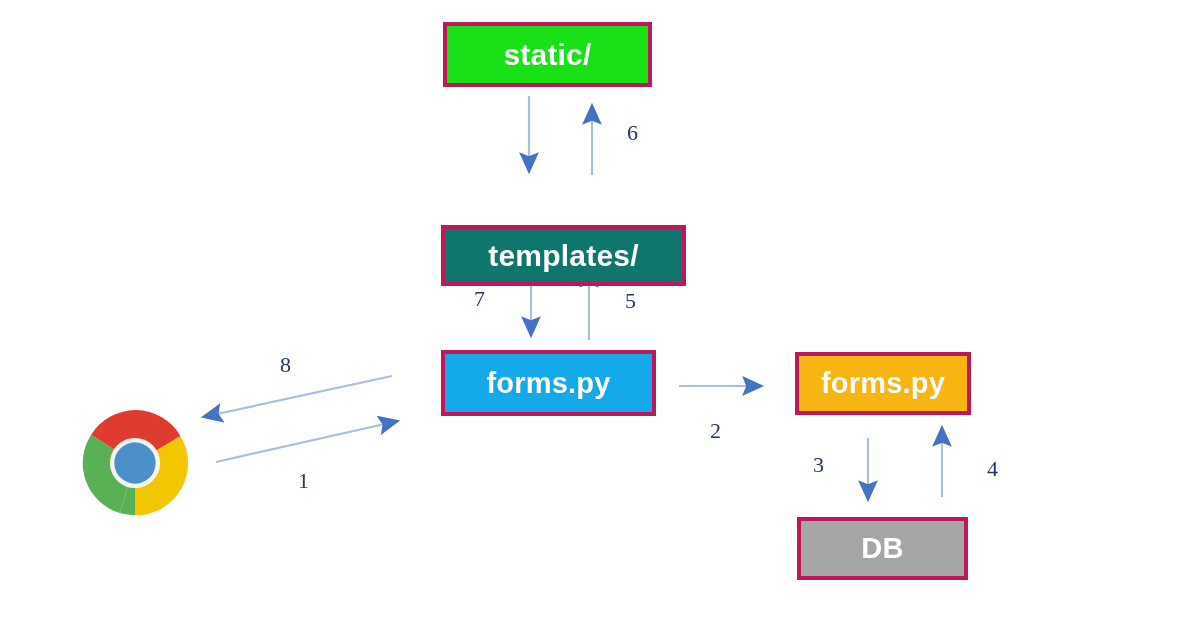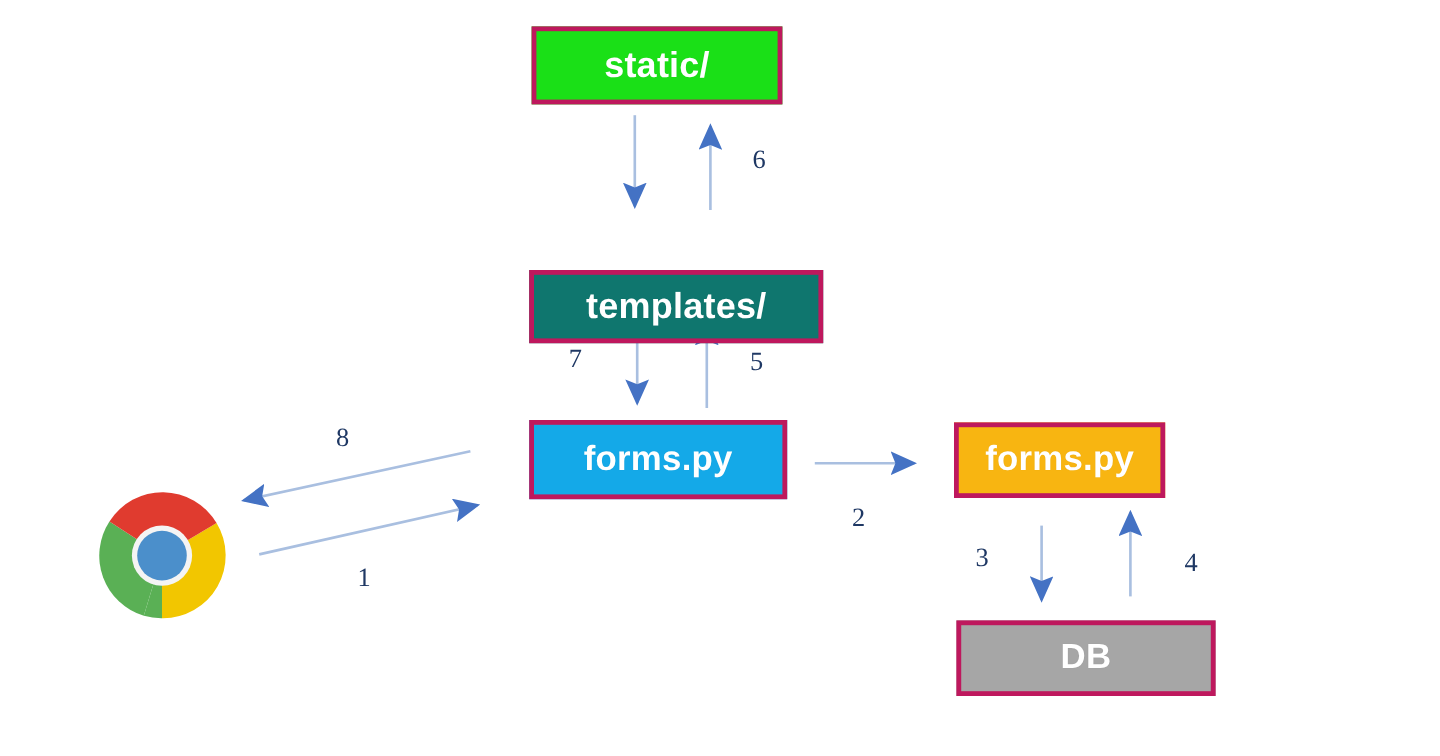--- a/index.html
+++ b/index.html
@@ -61,21 +61,21 @@
     font-size: 29px;
   }
   #node-forms {
     left: 795px; top: 352px;
     width: 176px; height: 63px;
     background: #f8b511;
     font-size: 29px;
   }
   #node-db {
     left: 797px; top: 517px;
-    width: 216px; height: 63px;
+    width: 171px; height: 63px;
     background: #a6a6a6;
     font-size: 29px;
   }
 
   
   .arrow-label {
     position: absolute;
     color: #1f3864;
     font-size: 22px;
     font-family: "Liberation Serif", serif;

